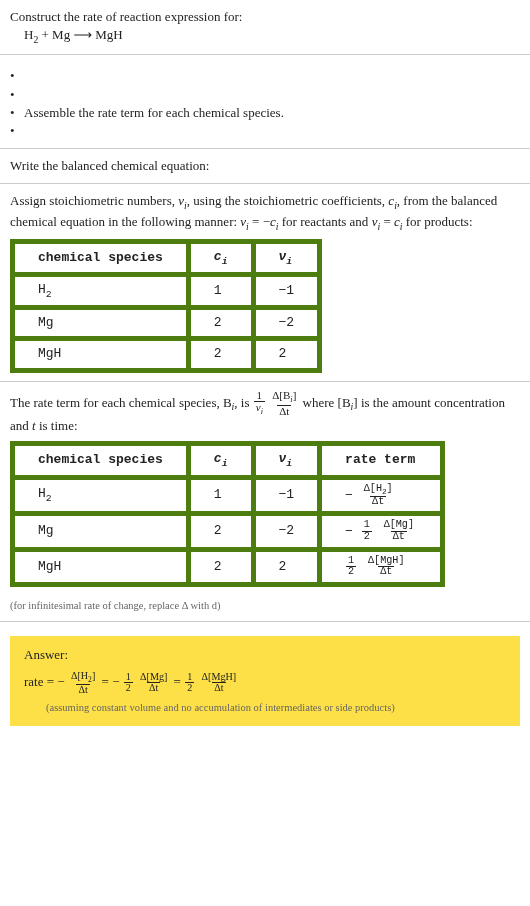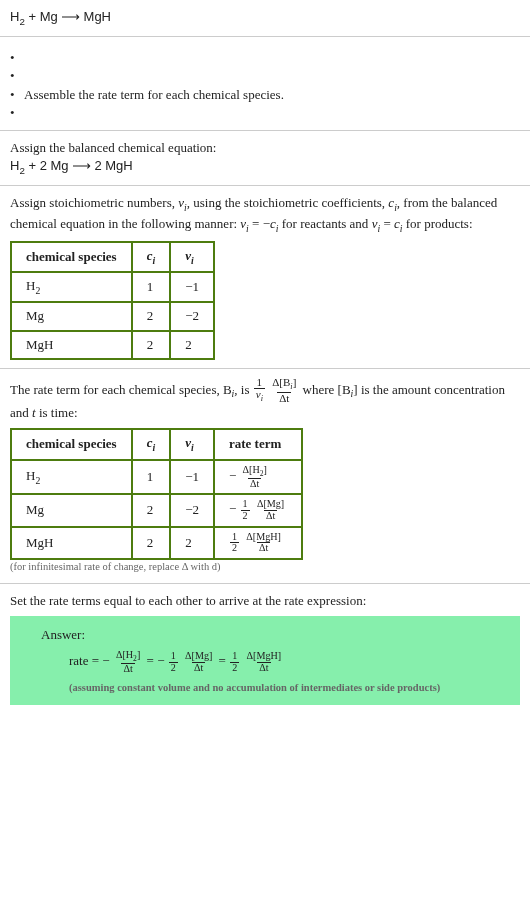--- a/index.html
+++ b/index.html
@@ -17,21 +17,22 @@
     }
     .section {
       padding: 8px 10px;
     }
     hr.divider {
       border: none;
       border-top: 1px solid #ccc;
       margin: 0;
     }
     .eqn {
-      font-family: Liberation Sans, sans-serif;
+      font-family: Liberation Serif, serif;
+      margin-left: 14px;
     }
     .sub {
       vertical-align: sub;
       font-size: 0.75em;
     }
     .bullet-list {
       margin-top: 4px;
     }
     .bullet-item {
       display: flex;
@@ -39,23 +40,24 @@
     }
     .bullet-dot {
       width: 10px;
     }
     table.stoich {
       border-collapse: collapse;
       margin-top: 6px;
       font-size: 13px;
     }
     table.stoich th, table.stoich td {
-      border: 2px solid #4d7c0f;
-      padding: 4px 14px;
+      border: 5px solid #4d7c0f;
+      padding: 4px 23px;
       text-align: left;
+      font-family: Liberation Mono, monospace;
     }
     table.stoich td.center, table.stoich th.center {
       text-align: left;
     }
     .frac {
       display: inline-flex;
       flex-direction: column;
       align-items: center;
       vertical-align: middle;
       font-size: 0.85em;
@@ -68,47 +70,46 @@
     .frac .den {
       border-top: 1px solid #222;
       padding: 0 2px;
     }
     .frac-small {
       font-size: 0.78em;
     }
     .footnote {
       font-size: 10.5px;
       color: #666;
-      margin-top: 0;
+      margin-top: 12px;
     }
     .answer-box {
-      background: #86efac;
-      padding: 10px 31px;
+      background: #fde047;
+      padding: 10px 14px;
       margin-top: 6px;
     }
     .answer-label {
       margin-bottom: 6px;
     }
     .rate-line {
-      margin-left: 28px;
       font-size: 13px;
     }
     .assume {
       font-size: 10.5px;
       color: #666;
       margin-top: 6px;
-      margin-left: 28px;
-      font-weight: bold;
+      margin-left: 22px;
     }
     .ital { font-style: italic; }
   </style>
 </head>
 <body>
 
 <div class="section">
+  <div>Construct the rate of reaction expression for:</div>
   <div class="eqn">
     <span>H</span><span class="sub">2</span><span> + Mg ⟶ MgH</span>
   </div>
 </div>
 <hr class="divider">
 
 <div class="section">
   <div class="bullet-list">
     <div class="bullet-item">
         <span class="bullet-dot">•</span>
@@ -121,24 +122,21 @@
         <span>Assemble the rate term for each chemical species.</span>
       </div>
     <div class="bullet-item">
         <span class="bullet-dot">•</span>
       </div>
   </div>
 </div>
 <hr class="divider">
 
 <div class="section">
-  <div>Assign the balanced chemical equation:</div>
-  <div class="eqn">
-    <span>H</span><span class="sub">2</span><span> + 2 Mg ⟶ 2 MgH</span>
-  </div>
+  <div>Write the balanced chemical equation:</div>
 </div>
 <hr class="divider">
 
 <div class="section">
   <div>
     <span>Assign stoichiometric numbers, </span><span class="ital">ν</span><span class="sub ital">i</span><span>, using the stoichiometric coefficients, </span><span class="ital">c</span><span class="sub ital">i</span><span>, from the balanced chemical equation in the following manner: </span><span class="ital">ν</span><span class="sub ital">i</span><span> = −</span><span class="ital">c</span><span class="sub ital">i</span><span> for reactants and </span><span class="ital">ν</span><span class="sub ital">i</span><span> = </span><span class="ital">c</span><span class="sub ital">i</span><span> for products:</span>
   </div>
   <table class="stoich">
     <tbody>
         <tr>
@@ -231,21 +229,20 @@
             </span>
       </td>
     </tr>
   </tbody>
     </table>
   <div class="footnote">(for infinitesimal rate of change, replace Δ with d)</div>
 </div>
 <hr class="divider">
 
 <div class="section">
-  <div>Set the rate terms equal to each other to arrive at the rate expression:</div>
   <div class="answer-box">
     <div class="answer-label">Answer:</div>
     <div class="rate-line">
       <span>rate = </span>
       <span>−</span>
       <span class="frac frac-small">
           <span class="num"><span>Δ[H</span><span class="sub">2</span><span>]</span></span>
           <span class="den">Δt</span>
         </span>
       <span> = </span>

